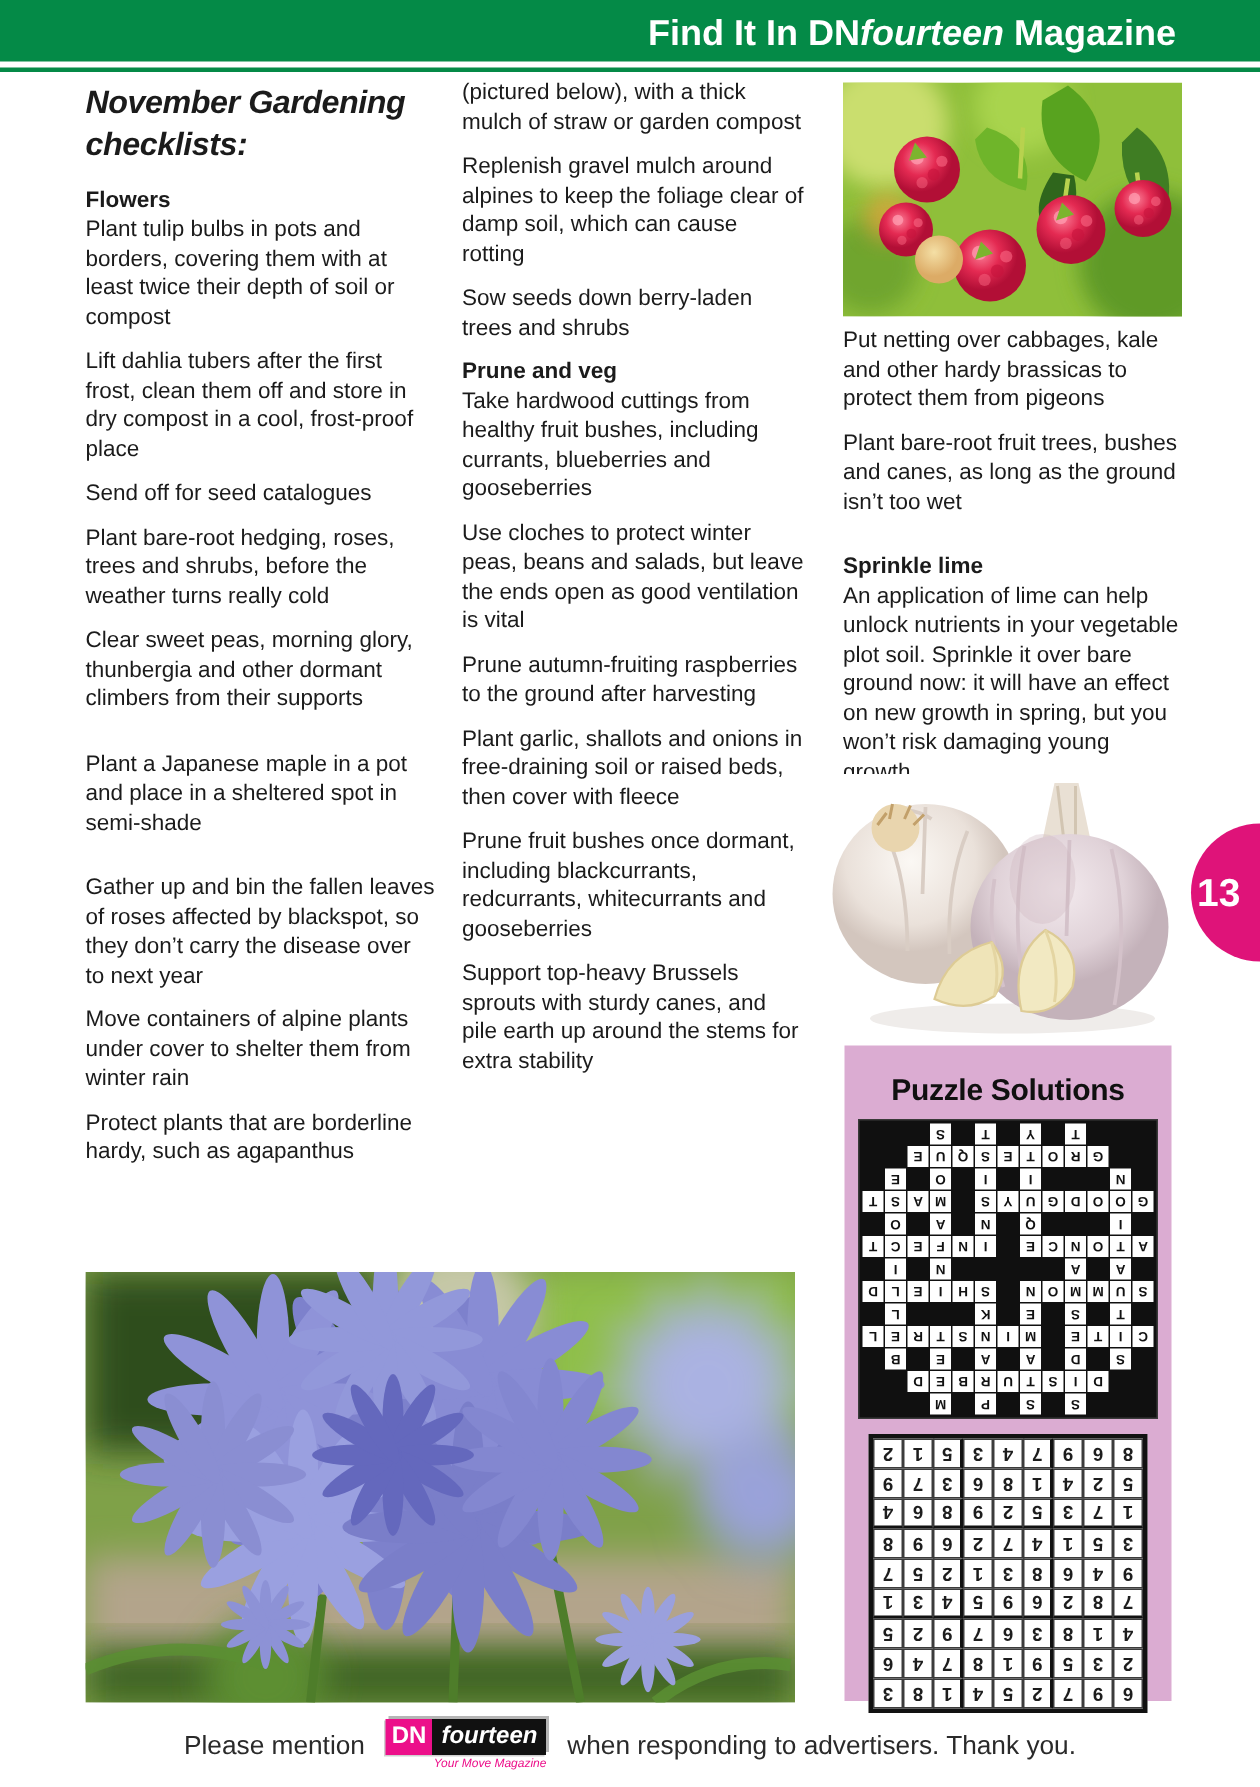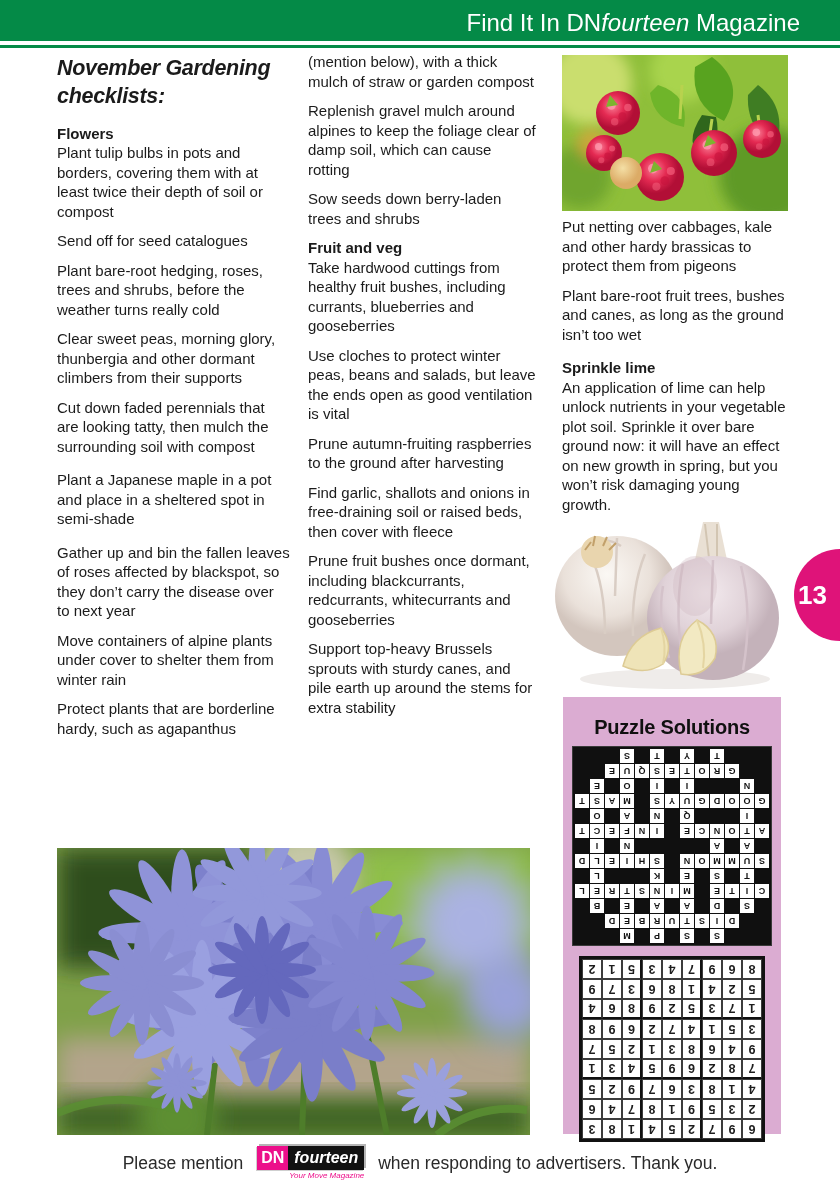--- a/index.html
+++ b/index.html
@@ -8,34 +8,34 @@
     --pink:#dbacd2;
     --logo-magenta:#ec0f8a;
     --ink:#1b1b1b;
   }
   *{box-sizing:border-box;margin:0;padding:0;}
   body{background:#fff;font-family:"Liberation Sans",sans-serif;color:var(--ink);}
   #page{position:relative;width:840px;height:1191px;background:#fff;overflow:hidden;margin:0 auto;}
 
   
   .header-bar{position:absolute;left:0;top:0;width:100%;height:41px;background:var(--green);}
-  .header-title{position:absolute;right:40px;top:9px;color:#fff;font-size:24px;font-weight:normal;white-space:nowrap;}
+  .header-title{position:absolute;right:56px;top:9px;color:#fff;font-size:24px;font-weight:bold;white-space:nowrap;}
   .header-title .it{font-style:italic;}
   .header-rule{position:absolute;left:0;top:45px;width:100%;height:3px;background:var(--green);}
 
   
   .col{position:absolute;line-height:1.3;}
   #col-left{left:57px;top:55px;width:233px;}
   #col-middle{left:308px;top:52px;width:229px;}
   #col-right-text{left:562px;top:217px;width:227px;}
   .blk{margin-bottom:10px;}
   .title{font-size:21.5px;font-weight:bold;font-style:italic;line-height:1.3;letter-spacing:-0.3px;margin-bottom:13px;}
   .heading{font-size:15px;font-weight:bold;margin-bottom:0;}
   .para{font-size:15px;}
-  .gap{margin-top:14px;}
+  .gap{margin-top:24px;}
 
   
   .photo{position:absolute;display:block;}
   #photo-raspberries{left:562px;top:55px;width:226px;height:156px;}
   #photo-garlic{left:545px;top:516px;width:255px;height:178px;}
   #photo-agapanthus{left:57px;top:848px;width:473px;height:287px;}
 
   
   .badge{position:absolute;right:0;top:549px;width:46px;height:92px;background:var(--magenta);
          border-radius:46px 0 0 46px;display:flex;align-items:center;}
@@ -73,38 +73,38 @@
   <div class="header-bar"></div>
   <div class="header-title">
     <span>Find It In </span><span>DN</span><span class="it">fourteen</span><span> Magazine</span>
   </div>
   <div class="header-rule"></div>
 
   <div id="col-left" class="col">
       <div class="blk title">November Gardening checklists:</div>
       <div class="blk heading">Flowers</div>
       <div class="blk para">Plant tulip bulbs in pots and borders, covering them with at least twice their depth of soil or compost</div>
+      <div class="blk para">Lift dahlia tubers after the first frost, clean them off and store in dry compost in a cool, frost-proof place</div>
       <div class="blk para">Send off for seed catalogues</div>
       <div class="blk para">Plant bare-root hedging, roses, trees and shrubs, before the weather turns really cold</div>
       <div class="blk para">Clear sweet peas, morning glory, thunbergia and other dormant climbers from their supports</div>
-      <div class="blk para">Cut down faded perennials that are looking tatty, then mulch the surrounding soil with compost</div>
       <div class="blk para gap">Plant a Japanese maple in a pot and place in a sheltered spot in semi-shade</div>
       <div class="blk para gap">Gather up and bin the fallen leaves of roses affected by blackspot, so they don’t carry the disease over to next year</div>
       <div class="blk para">Move containers of alpine plants under cover to shelter them from winter rain</div>
       <div class="blk para">Protect plants that are borderline hardy, such as agapanthus</div>
     </div>
   <div id="col-middle" class="col">
-      <div class="blk para">(mention below), with a thick mulch of straw or garden compost</div>
+      <div class="blk para">(pictured below), with a thick mulch of straw or garden compost</div>
       <div class="blk para">Replenish gravel mulch around alpines to keep the foliage clear of damp soil, which can cause rotting</div>
       <div class="blk para">Sow seeds down berry-laden trees and shrubs</div>
-      <div class="blk heading">Fruit and veg</div>
+      <div class="blk heading">Prune and veg</div>
       <div class="blk para">Take hardwood cuttings from healthy fruit bushes, including currants, blueberries and gooseberries</div>
       <div class="blk para">Use cloches to protect winter peas, beans and salads, but leave the ends open as good ventilation is vital</div>
       <div class="blk para">Prune autumn-fruiting raspberries to the ground after harvesting</div>
-      <div class="blk para">Find garlic, shallots and onions in free-draining soil or raised beds, then cover with fleece</div>
+      <div class="blk para">Plant garlic, shallots and onions in free-draining soil or raised beds, then cover with fleece</div>
       <div class="blk para">Prune fruit bushes once dormant, including blackcurrants, redcurrants, whitecurrants and gooseberries</div>
       <div class="blk para">Support top-heavy Brussels sprouts with sturdy canes, and pile earth up around the stems for extra stability</div>
     </div>
   <div id="col-right-text" class="col">
       <div class="blk para">Put netting over cabbages, kale and other hardy brassicas to protect them from pigeons</div>
       <div class="blk para">Plant bare-root fruit trees, bushes and canes, as long as the ground isn’t too wet</div>
       <div class="blk heading gap">Sprinkle lime</div>
       <div class="blk para">An application of lime can help unlock nutrients in your vegetable plot soil. Sprinkle it over bare ground now: it will have an effect on new growth in spring, but you won’t risk damaging young growth.</div>
     </div>
 

